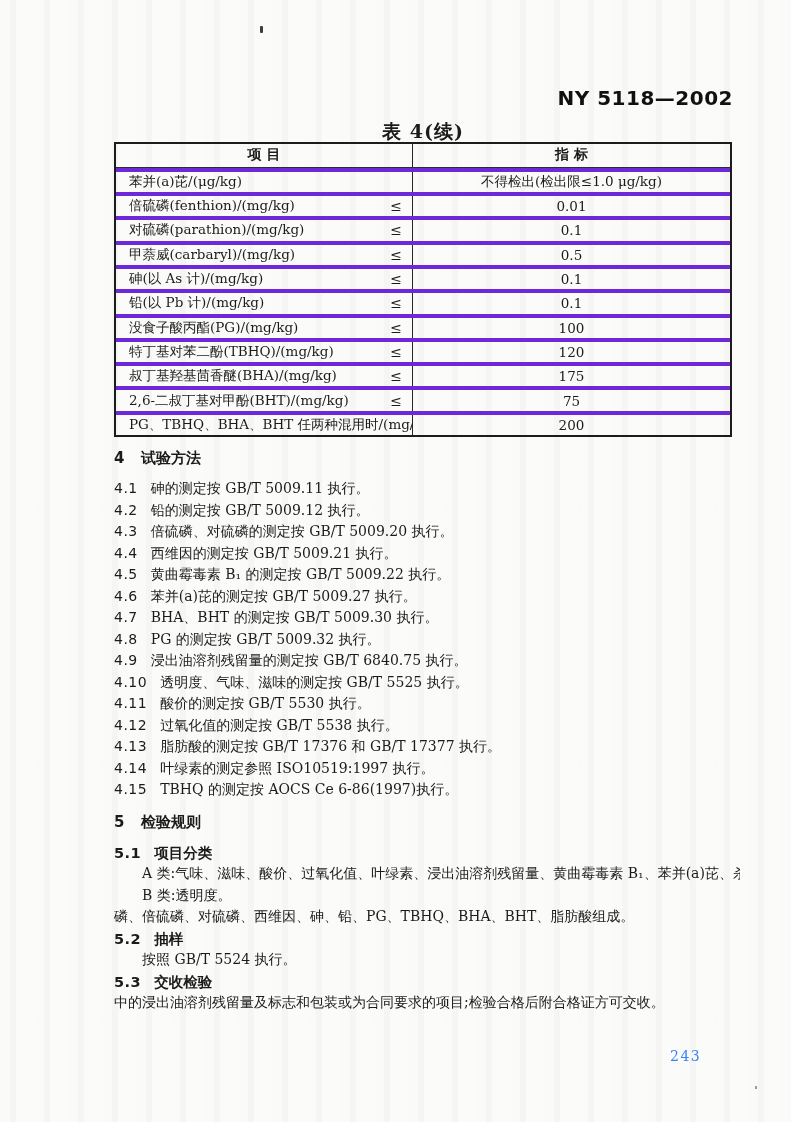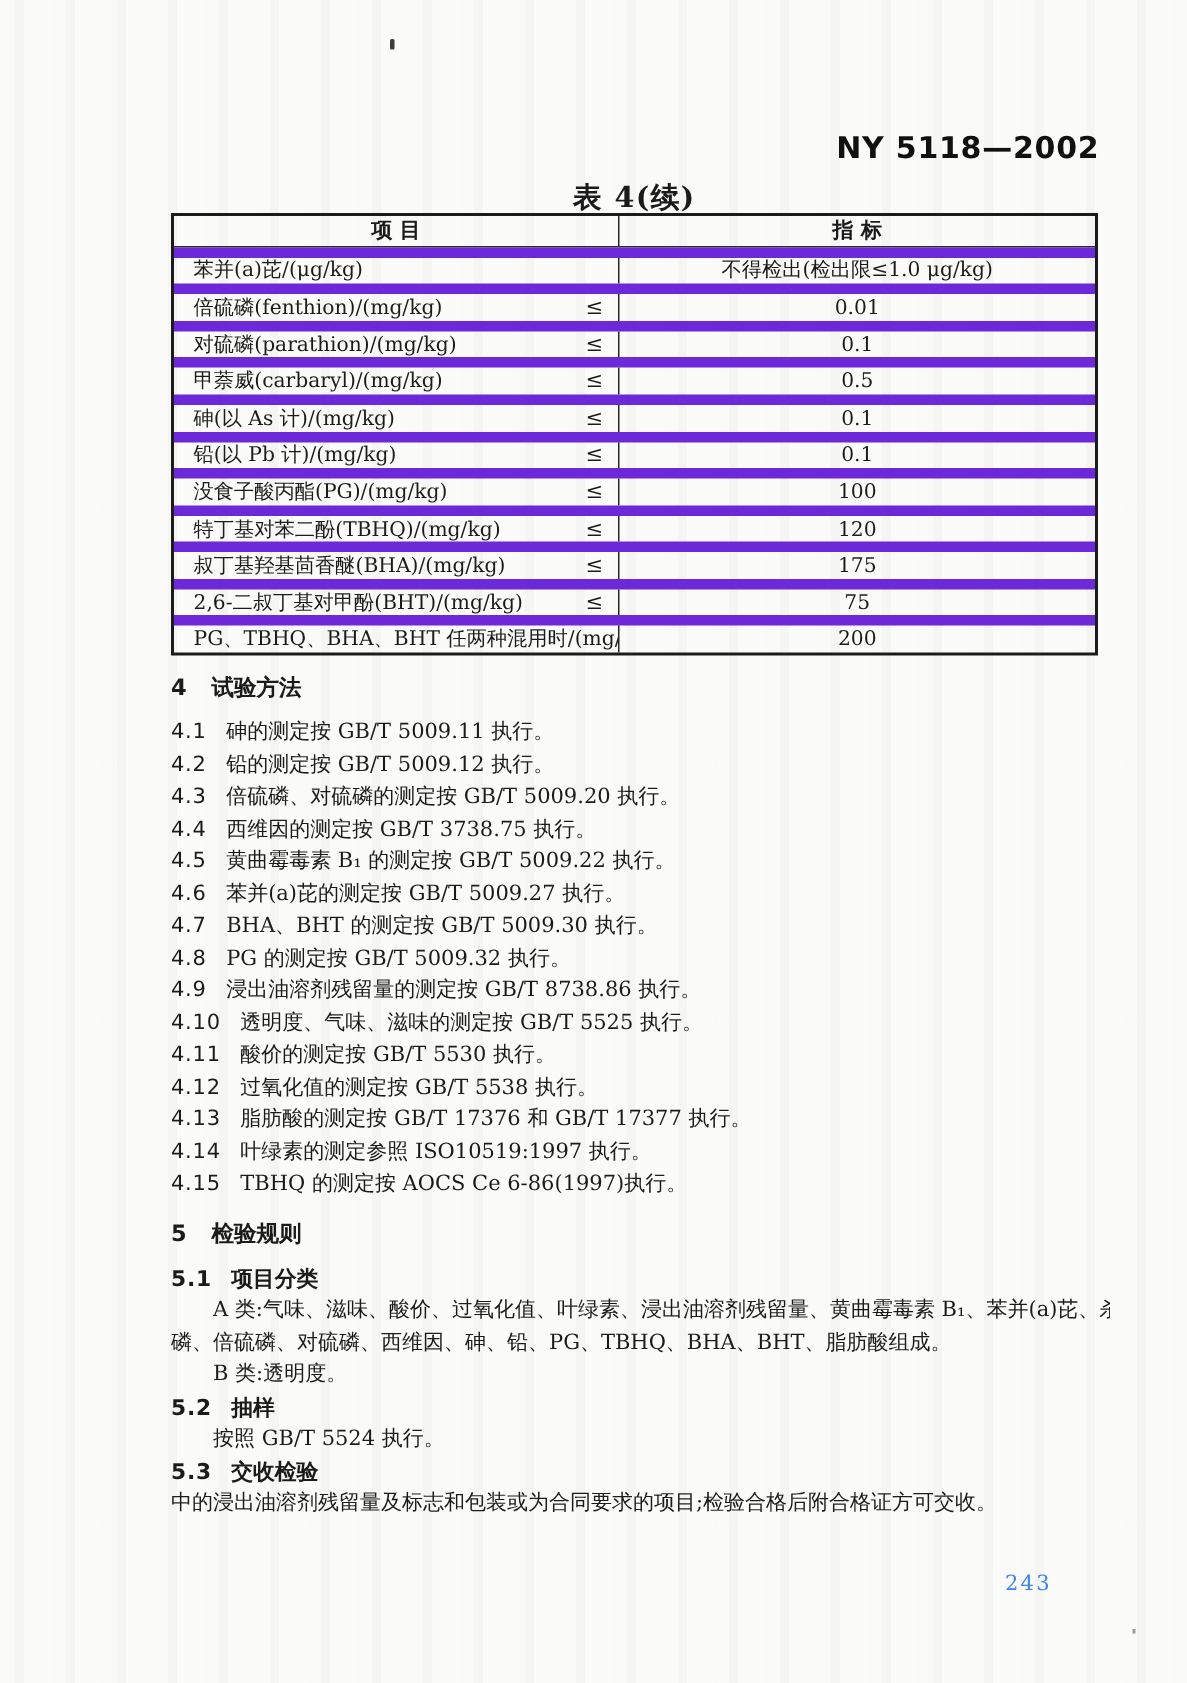--- a/index.html
+++ b/index.html
@@ -18,21 +18,21 @@
   }
   .tbl-title{
     position:absolute;top:119px;left:114px;width:618px;text-align:center;
     font-weight:bold;font-size:19px;letter-spacing:1px;
   }
   .spec-table{
     position:absolute;top:142px;left:114px;width:618px;height:295px;
     border:2px solid #1c1c1c;box-sizing:border-box;
     display:flex;flex-direction:column;
   }
-  .trow{display:flex;flex:1;border-top:7px solid #6d28d9;min-height:0;}
+  .trow{display:flex;flex:1;border-top:4px solid #6d28d9;min-height:0;}
   .trow:first-child{border-top:none;}
   .trow.head{flex:1.12;border-bottom:1px solid #2c2c2c;}
   .c1{
     width:297px;box-sizing:border-box;border-right:1.2px solid #262626;
     display:flex;align-items:center;padding-left:13px;
     font-size:13.5px;white-space:nowrap;overflow:hidden;
   }
   .trow.head .c1{justify-content:center;padding-left:0;font-weight:bold;font-size:14px;}
   .c1 .sym{margin-left:auto;padding-right:10px;font-size:14px;flex:none;}
   .c2{
@@ -161,42 +161,42 @@
   </div>
 
 <div class="content">
   <div class="sec-heading">
     <span class="cl-num">4</span><span>试验方法</span>
   </div>
   <div>
       <div class="clause-line"><span class="cl-num">4.1</span><span>砷的测定按 GB/T 5009.11 执行。</span></div>
       <div class="clause-line"><span class="cl-num">4.2</span><span>铅的测定按 GB/T 5009.12 执行。</span></div>
       <div class="clause-line"><span class="cl-num">4.3</span><span>倍硫磷、对硫磷的测定按 GB/T 5009.20 执行。</span></div>
-      <div class="clause-line"><span class="cl-num">4.4</span><span>西维因的测定按 GB/T 3738.75 执行。</span></div>
+      <div class="clause-line"><span class="cl-num">4.4</span><span>西维因的测定按 GB/T 5009.21 执行。</span></div>
       <div class="clause-line"><span class="cl-num">4.5</span><span>黄曲霉毒素 B₁ 的测定按 GB/T 5009.22 执行。</span></div>
       <div class="clause-line"><span class="cl-num">4.6</span><span>苯并(a)芘的测定按 GB/T 5009.27 执行。</span></div>
       <div class="clause-line"><span class="cl-num">4.7</span><span>BHA、BHT 的测定按 GB/T 5009.30 执行。</span></div>
       <div class="clause-line"><span class="cl-num">4.8</span><span>PG 的测定按 GB/T 5009.32 执行。</span></div>
-      <div class="clause-line"><span class="cl-num">4.9</span><span>浸出油溶剂残留量的测定按 GB/T 8738.86 执行。</span></div>
+      <div class="clause-line"><span class="cl-num">4.9</span><span>浸出油溶剂残留量的测定按 GB/T 6840.75 执行。</span></div>
       <div class="clause-line"><span class="cl-num">4.10</span><span>透明度、气味、滋味的测定按 GB/T 5525 执行。</span></div>
       <div class="clause-line"><span class="cl-num">4.11</span><span>酸价的测定按 GB/T 5530 执行。</span></div>
       <div class="clause-line"><span class="cl-num">4.12</span><span>过氧化值的测定按 GB/T 5538 执行。</span></div>
       <div class="clause-line"><span class="cl-num">4.13</span><span>脂肪酸的测定按 GB/T 17376 和 GB/T 17377 执行。</span></div>
       <div class="clause-line"><span class="cl-num">4.14</span><span>叶绿素的测定参照 ISO10519:1997 执行。</span></div>
       <div class="clause-line"><span class="cl-num">4.15</span><span>TBHQ 的测定按 AOCS Ce 6-86(1997)执行。</span></div>
     </div>
 
   <div class="sec-heading gap-top">
     <span class="cl-num">5</span><span>检验规则</span>
   </div>
   <div>
       <div class="sub-heading gap-top-sm"><span class="cl-num">5.1</span><span>项目分类</span></div>
       <div class="para-line indent">A 类:气味、滋味、酸价、过氧化值、叶绿素、浸出油溶剂残留量、黄曲霉毒素 B₁、苯并(a)芘、杀螟硫</div>
+      <div class="para-line indent">B 类:透明度。</div>
       <div class="para-line">磷、倍硫磷、对硫磷、西维因、砷、铅、PG、TBHQ、BHA、BHT、脂肪酸组成。</div>
-      <div class="para-line indent">B 类:透明度。</div>
       <div class="sub-heading"><span class="cl-num">5.2</span><span>抽样</span></div>
       <div class="para-line indent">按照 GB/T 5524 执行。</div>
       <div class="sub-heading"><span class="cl-num">5.3</span><span>交收检验</span></div>
       <div class="para-line">中的浸出油溶剂残留量及标志和包装或为合同要求的项目;检验合格后附合格证方可交收。</div>
     </div>
 </div>
 
 <div class="page-number">243</div>
 
 </body></html>

